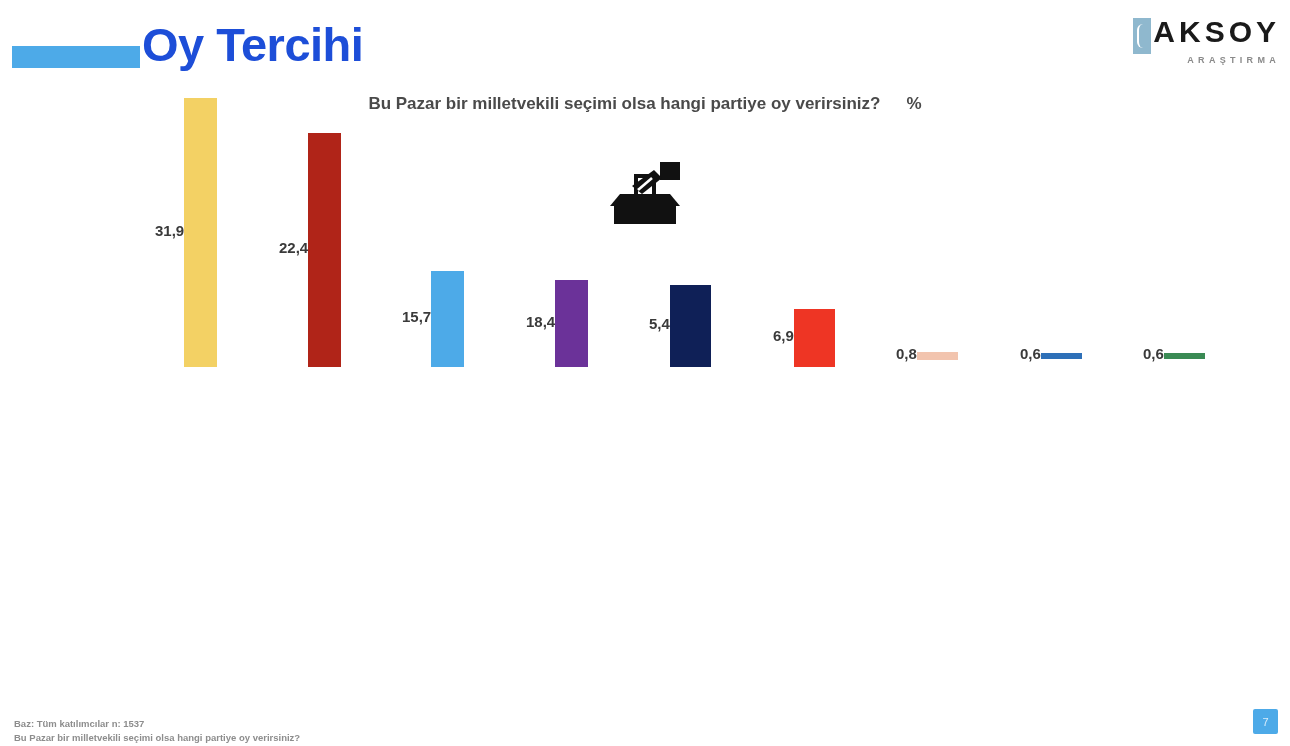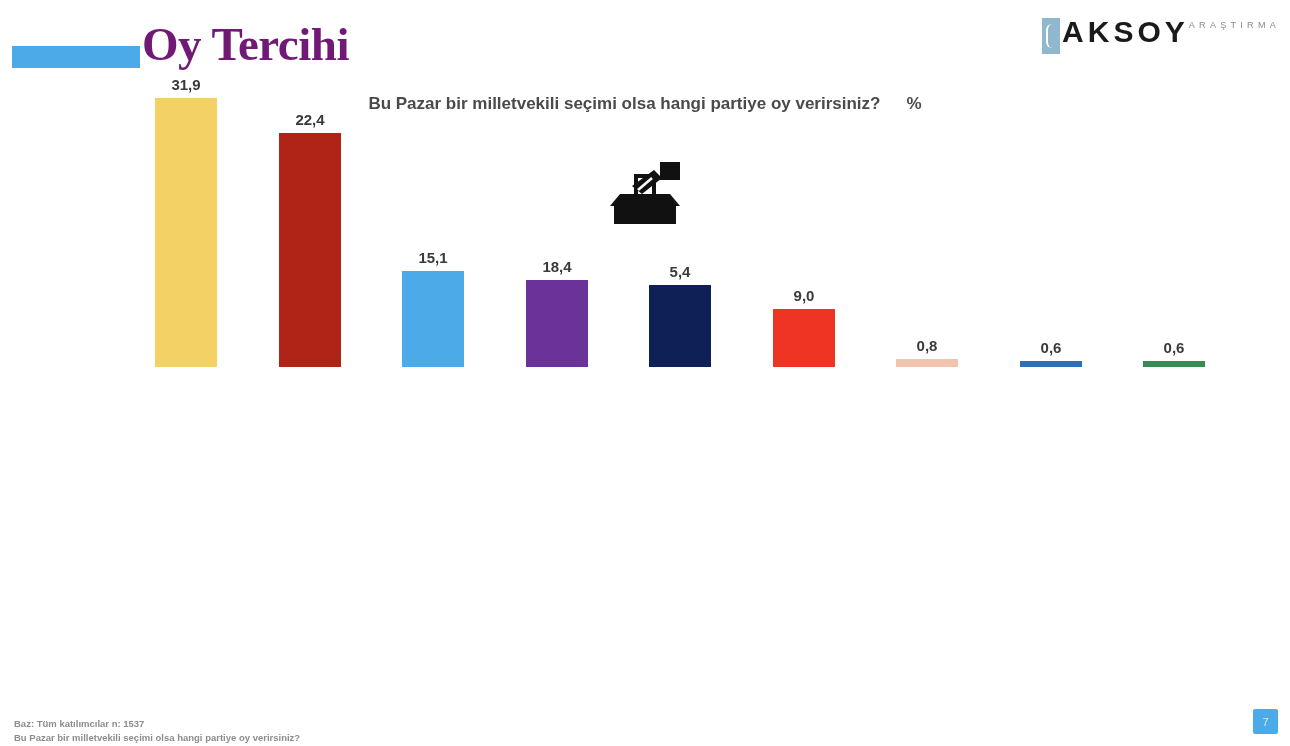--- a/index.html
+++ b/index.html
@@ -23,25 +23,24 @@
     width: 128px;
     height: 22px;
     background: #4DAAE8;
   }
   #page-title {
     position: absolute;
     left: 142px;
     top: 14px;
     font-size: 47px;
     font-weight: 600;
-    color: #701a75;
+    color: #1d4ed8;
     letter-spacing: -0.5px;
     line-height: 1.3;
     white-space: nowrap;
-    font-family: Liberation Serif, serif;
   }
 
   
   #brand-logo {
     position: absolute;
     right: 10px;
     top: 18px;
     display: flex;
     align-items: flex-start;
   }
@@ -54,34 +53,34 @@
     overflow: hidden;
   }
   #brand-mark::before {
     content: "";
     position: absolute;
     left: 4px; top: 6px;
     width: 10px; height: 24px;
     border-left: 2px solid #ffffff;
     border-radius: 6px 0 0 6px;
   }
-  #brand-text-wrap { display:flex; flex-direction:row; }
+  #brand-text-wrap { display:flex; flex-direction:column; }
   #brand-name {
     font-size: 30px;
     font-weight: 700;
     color: #1a1a1a;
     letter-spacing: 4px;
     line-height: 0.95;
   }
   #brand-sub {
     font-size: 9px;
-    font-weight: 400;
+    font-weight: 700;
     color: #8a8a8a;
     letter-spacing: 4.3px;
-    margin-top: 2px;
+    margin-top: 8px;
     text-align: right;
   }
 
   
   #chart-subtitle {
     position: absolute;
     left: 0;
     right: 0;
     top: 94px;
     text-align: center;
@@ -117,21 +116,21 @@
     width: 120px;
     text-align: center;
   }
   .bar-col {
     position: absolute;
     bottom: 233px;   
     left: 50%;
     transform: translateX(-50%);
     width: 62px;
     display: flex;
-    flex-direction: column;
+    flex-direction: row;
     justify-content: flex-end;
     align-items: center;
   }
   .bar-value {
     font-size: 15px;
     font-weight: 700;
     color: #3a3a3a;
     margin-bottom: 5px;
     white-space: nowrap;
   }
@@ -208,21 +207,21 @@
   <div class="bar-group" style="left:250px;">
     <div class="bar-col">
       <div class="bar-value">22,4</div>
       <div class="bar-rect" style="height:234px;background:#B02418;"></div>
     </div>
 
   </div>
 
   <div class="bar-group" style="left:373px;">
     <div class="bar-col">
-      <div class="bar-value">15,1</div>
+      <div class="bar-value">15,7</div>
       <div class="bar-rect" style="height:96px;background:#4DAAE8;"></div>
     </div>
 
   </div>
 
   <div class="bar-group" style="left:497px;">
     <div class="bar-col">
       <div class="bar-value">18,4</div>
       <div class="bar-rect" style="height:87px;background:#6B3299;"></div>
     </div>
@@ -232,21 +231,21 @@
   <div class="bar-group" style="left:620px;">
     <div class="bar-col">
       <div class="bar-value">5,4</div>
       <div class="bar-rect" style="height:82px;background:#0F2057;"></div>
     </div>
 
   </div>
 
   <div class="bar-group" style="left:744px;">
     <div class="bar-col">
-      <div class="bar-value">9,0</div>
+      <div class="bar-value">6,9</div>
       <div class="bar-rect" style="height:58px;background:#EE3524;"></div>
     </div>
 
   </div>
 
   <div class="bar-group" style="left:867px;">
     <div class="bar-col">
       <div class="bar-value">0,8</div>
       <div class="bar-rect" style="height:8px;background:#F2C4AE;"></div>
     </div>

